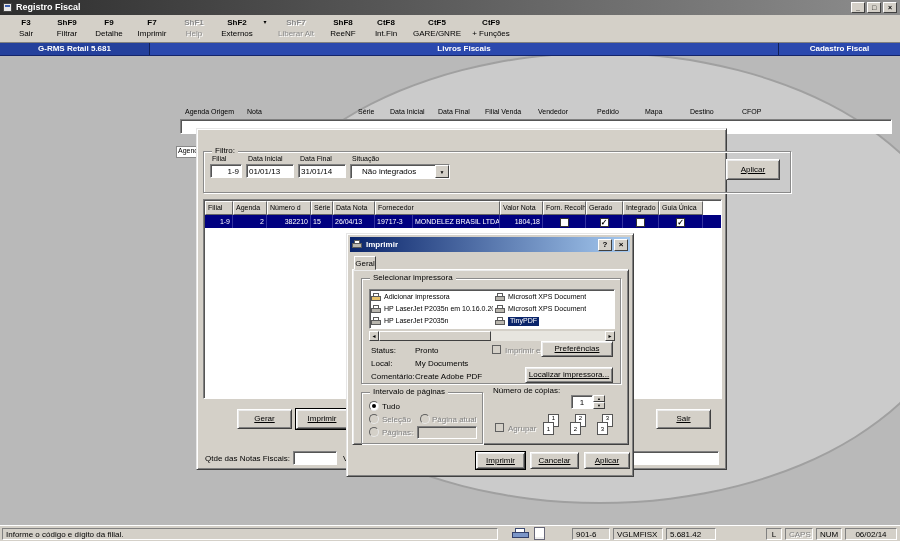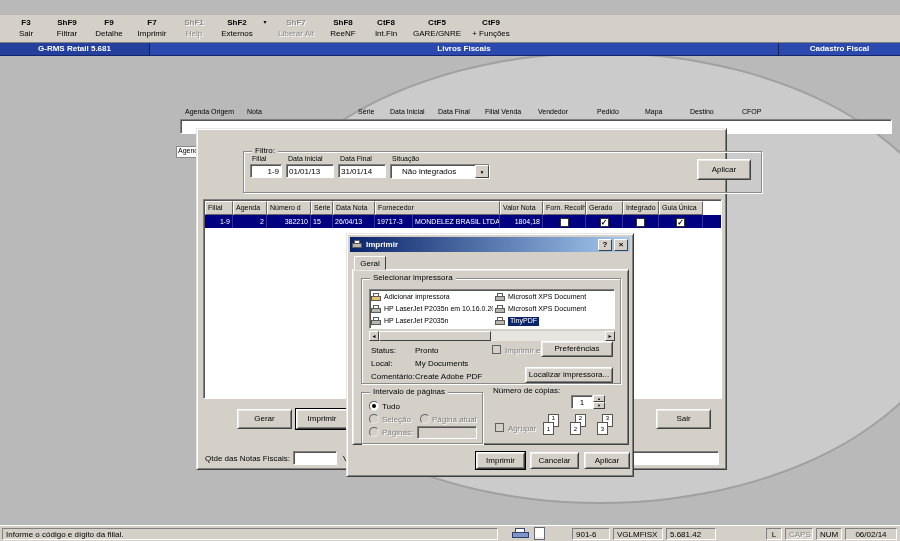--- a/index.html
+++ b/index.html
@@ -48,59 +48,59 @@
   
   .dialog{ position:absolute; background:#d4d0c8; border:1px solid; border-color:#e6e6e6 #404040 #404040 #e6e6e6;
     box-shadow:inset 1px 1px 0 #fff, inset -1px -1px 0 #808080; }
   .dtitle{ position:absolute; left:3px; top:3px; right:3px; height:15px;
     background:linear-gradient(90deg,#0a246a,#a6caf0); color:#fff; font-weight:bold;
     display:flex; align-items:center; padding:0 2px; }
   .dbtn{ width:14px; height:12px; background:#d4d0c8; border:1px solid; border-color:#fff #404040 #404040 #fff;
     color:#000; font-weight:bold; font-size:8px; text-align:center; line-height:10px; margin-left:2px;}
   .btn3{ position:absolute; background:#d4d0c8; border:1px solid; border-color:#fff #404040 #404040 #fff;
     box-shadow:inset 1px 1px 0 #ececec, inset -1px -1px 0 #808080;
-    display:flex; align-items:center; justify-content:center; }
+    display:flex; align-items:center; justify-content:center;text-decoration:underline; }
   .default{ outline:1px solid #000; }
   .sunken{ background:#fff; border:1px solid; border-color:#808080 #fff #fff #808080;
     box-shadow:inset 1px 1px 0 #555; }
   .group{ position:absolute; border:1px solid #8a8a8a; box-shadow:inset 1px 1px 0 #fff, 1px 1px 0 #fff; }
   .legend{ position:absolute; top:-6px; left:8px; background:#d4d0c8; padding:0 3px; line-height:10px; white-space:nowrap;}
   .lbl{ position:absolute; white-space:nowrap; }
   .dis-t{ color:#828282; text-shadow:1px 1px 0 #fff; }
   .fld{ position:absolute; height:14px; padding:2px 2px 0 2px; }
   .fld.r{ text-align:right; }
   .radio{ position:absolute; width:10px; height:10px; border-radius:50%; background:#fff;
     border:1px solid; border-color:#606060 #e8e8e8 #e8e8e8 #606060; }
   .radio.sel::after{ content:""; position:absolute; left:2px; top:2px; width:4px; height:4px; border-radius:50%; background:#000;}
   .radio.dis{ background:#d4d0c8; }
   .checkbox{ position:absolute; width:9px; height:9px; background:#fff; border:1px solid #606060; }
   .checkbox.dis{ background:#d4d0c8; }
   
   .monitor{ left:196px; top:72px; width:531px; height:342px; z-index:5; }
-  .filtergrp{ left:6px; top:22px; width:519px; height:42px;margin-left:40px; }
+  .filtergrp{ left:6px; top:22px; width:588px; height:42px; }
   .combo{ position:absolute; height:15px; background:#fff; border:1px solid; border-color:#808080 #fff #fff #808080;
     box-shadow:inset 1px 1px 0 #555; display:flex; }
   .combo .val{ flex:1; padding:2px 0 0 11px; white-space:nowrap; overflow:hidden;}
   .combobtn{ width:14px; height:13px; background:#d4d0c8; border:1px solid; border-color:#fff #404040 #404040 #fff;
     font-size:5px; text-align:center; line-height:12px; }
   .grid{ position:absolute; left:6px; top:70px; width:519px; height:200px; background:#fff;
     border:1px solid; border-color:#808080 #fff #fff #808080; box-shadow:inset 1px 1px 0 #555; overflow:hidden;}
   .ghead{ display:flex; height:14px; margin:1px 0 0 1px;}
   .gh{ background:#d4d0c8; border:1px solid; border-color:#fff #666 #666 #fff; font-size:7px;
     padding:2px 2px 0 2px; white-space:nowrap; overflow:hidden; flex:none;}
   .grow{ display:flex; height:13px; background:#000080; color:#fff; margin-left:1px;}
   .gc{ font-size:7px; padding:2px 2px 0 2px; border-right:1px solid #3333a0; white-space:nowrap;
     overflow:hidden; flex:none; display:flex; align-items:center;}
   .gc.r{ justify-content:flex-end; }
   .gc.c{ justify-content:center; }
   .cb{ width:9px; height:9px; background:#fff; border:1px solid #333; color:#000;
     font-size:8px; line-height:7px; text-align:center; font-weight:bold; flex:none;}
   
   .printdlg{ left:346px; top:177px; width:288px; height:244px; z-index:10; }
-  .ptab{ position:absolute; left:7px; top:22px; width:32px; height:14px; background:#d4d0c8;
+  .ptab{ position:absolute; left:7px; top:22px; width:22px; height:14px; background:#d4d0c8;
     border:1px solid; border-color:#fff #404040 #d4d0c8 #fff; z-index:2; text-align:center; padding-top:2px;}
   .ppanel{ position:absolute; left:5px; top:35px; width:277px; height:176px; background:#d4d0c8;
     border:1px solid; border-color:#fff #404040 #404040 #fff; box-shadow:inset 1px 1px 0 #ececec, inset -1px -1px 0 #808080;}
   .plist{ position:absolute; left:7px; top:10px; width:246px; height:40px; background:#fff;
     border:1px solid; border-color:#808080 #fff #fff #808080; box-shadow:inset 1px 1px 0 #555; overflow:hidden;}
   .pitem{ position:absolute; height:11px; display:flex; align-items:center; font-size:7px;
     white-space:nowrap; overflow:hidden; }
   .picon{ position:relative; width:11px; height:9px; margin-right:2px; flex:none; }
   .picon .pp{ position:absolute; left:2px; top:0; width:6px; height:4px; background:#fff; border:1px solid #5a5a5a;}
   .picon .pb{ position:absolute; left:0; top:3px; width:10px; height:5px; background:#b9b6ae; border:1px solid #5a5a5a;}
@@ -128,20 +128,29 @@
   .st-print .spp{ position:absolute; left:3px; top:0; width:10px; height:5px; background:#fff; border:1px solid #3c4a72;}
   .st-print .spb{ position:absolute; left:0; top:4px; width:17px; height:6px; background:#7b96c8; border:1px solid #33406a;}
   .st-doc{ position:absolute; left:534px; top:1px; width:11px; height:13px; background:#fff; border:1px solid #667;
     box-shadow:inset 0 -2px 0 #eee; }
 </style>
 </head>
 <body>
 
 <div id="screen">
 
+  <div class="titlebar">
+    <span class="appicon"></span>
+    <span class="title">Registro Fiscal</span>
+    <span class="winbtns">
+      <span class="winbtn">_</span>
+      <span class="winbtn">□</span>
+      <span class="winbtn">×</span>
+    </span>
+  </div>
 
   <div class="toolbar">
     <div class="tb" style="width:40px">
       <span class="k">F3</span>
       <span class="l">Sair</span>
     </div>
     <div class="tb" style="width:42px">
       <span class="k">ShF9</span>
       <span class="l">Filtrar</span>
     </div>

